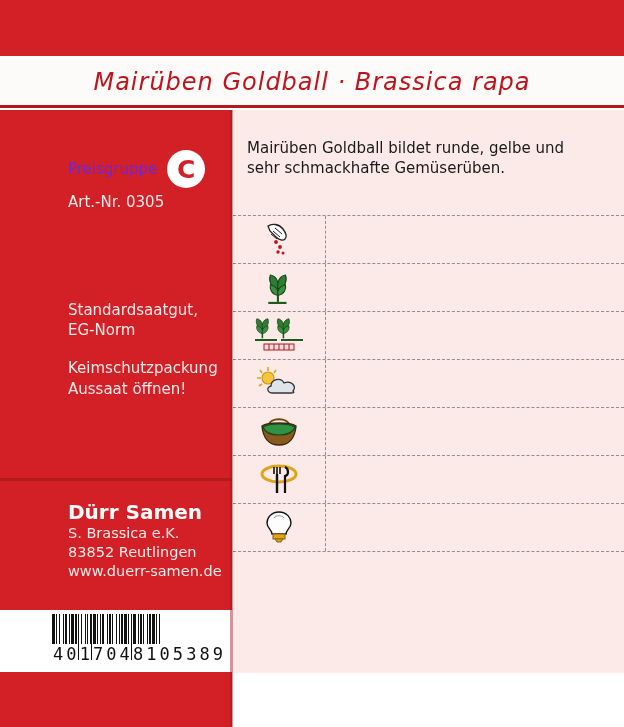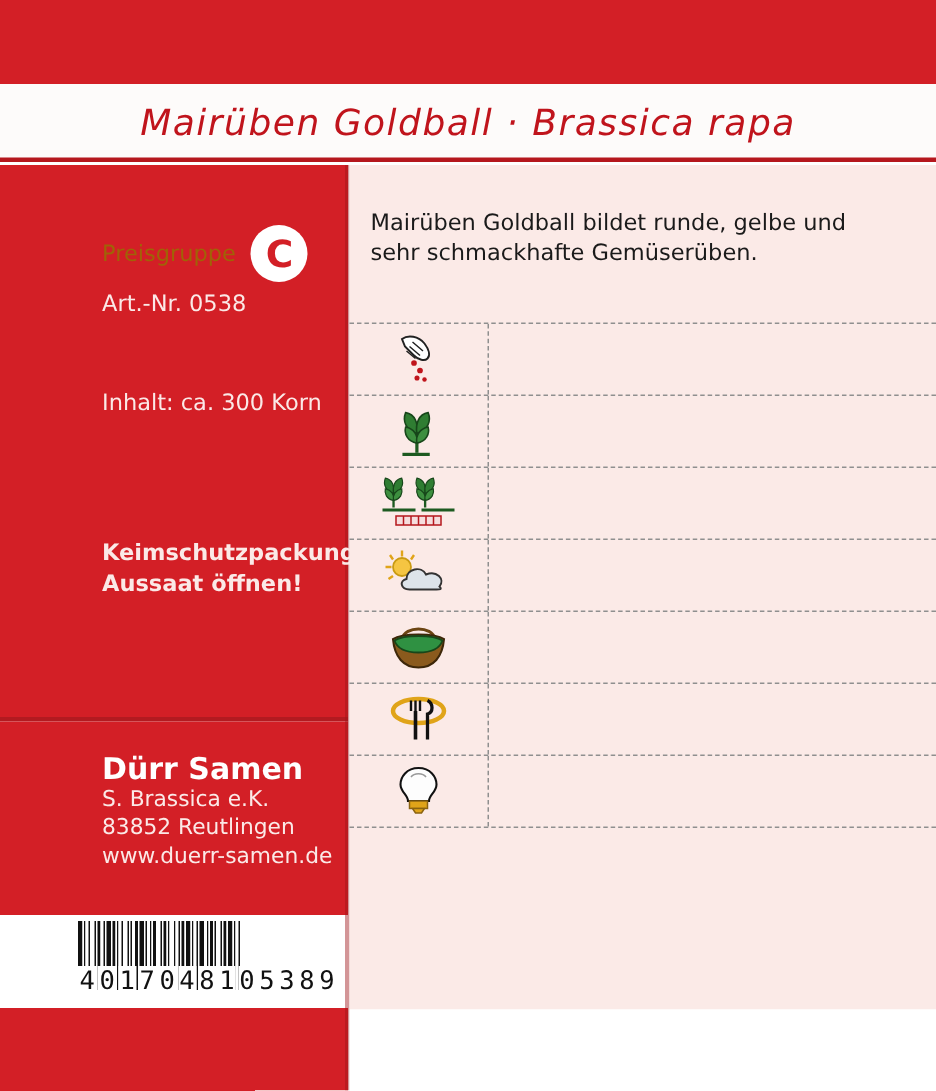--- a/index.html
+++ b/index.html
@@ -24,30 +24,30 @@
 
   
   .left-col{position:absolute;left:0;top:110px;width:232px;height:368px;background:#d31f26;}
   .left-col2{position:absolute;left:0;top:481px;width:232px;height:129px;background:#d31f26;}
   .left-seam{position:absolute;left:0;top:478px;width:232px;height:3px;background:#b31a20;}
   .barcode-band{position:absolute;left:0;top:610px;width:232px;height:62px;background:#ffffff;}
   .left-col3{position:absolute;left:0;top:672px;width:232px;height:55px;background:#d31f26;}
   .left-edge{position:absolute;left:230px;top:110px;width:3px;height:617px;background:#9e1319;opacity:.45;}
 
   .pg-row{position:absolute;left:68px;top:150px;display:flex;align-items:center;gap:10px;}
-  .pg-label{color:#a16207;font-size:15px;}
+  .pg-label{color:#6d28d9;font-size:15px;}
   .pg-badge{
     width:38px;height:38px;border-radius:50%;background:#ffffff;
     display:flex;align-items:center;justify-content:center;
     color:#d31f26;font-size:25px;font-weight:bold;line-height:1;
   }
   .art-nr{position:absolute;left:68px;top:193px;color:#fbe9e7;font-size:15px;}
   .inhalt{position:absolute;left:68px;top:259px;color:#fbe9e7;font-size:15px;}
   .standard{position:absolute;left:68px;top:300px;color:#fbe9e7;font-size:15px;line-height:20px;}
-  .keimschutz{position:absolute;left:68px;top:358px;color:#fbe9e7;font-size:15px;line-height:21px;font-weight:bold;}
+  .keimschutz{position:absolute;left:68px;top:358px;color:#fbe9e7;font-size:15px;line-height:21px;}
 
   .firm{position:absolute;left:68px;top:500px;color:#ffffff;font-size:20px;font-weight:bold;}
   .addr{position:absolute;left:68px;top:524px;color:#fbe9e7;font-size:14.5px;line-height:19px;}
 
   
   .barcode-wrap{position:absolute;left:52px;top:614px;width:172px;height:54px;}
   .bars{position:absolute;left:0;top:0;height:46px;display:flex;align-items:flex-start;}
   .bars span{display:block;height:46px;}
   .ean-digits{
     position:absolute;left:0;top:30px;width:172px;
@@ -95,23 +95,26 @@
   <div class="left-col2"></div>
   <div class="barcode-band"></div>
   <div class="left-col3"></div>
   <div class="left-edge"></div>
 
   <div class="pg-row">
     <span class="pg-label">Preisgruppe</span>
     <span class="pg-badge">C</span>
   </div>
 
-  <div class="art-nr">Art.-Nr. 0538</div>
-  <div class="inhalt">Inhalt: ca. 300 Korn</div>
-
+  <div class="art-nr">Art.-Nr. 0305</div>
+
+  <div class="standard">
+    <div>Standardsaatgut,</div>
+    <div>EG-Norm</div>
+  </div>
 
   <div class="keimschutz">
     <div>Keimschutzpackung</div>
     <div>Aussaat öffnen!</div>
   </div>
 
   <div class="firm">Dürr Samen</div>
   <div class="addr">
     <div>S. Brassica e.K.</div>
     <div>83852 Reutlingen</div>

